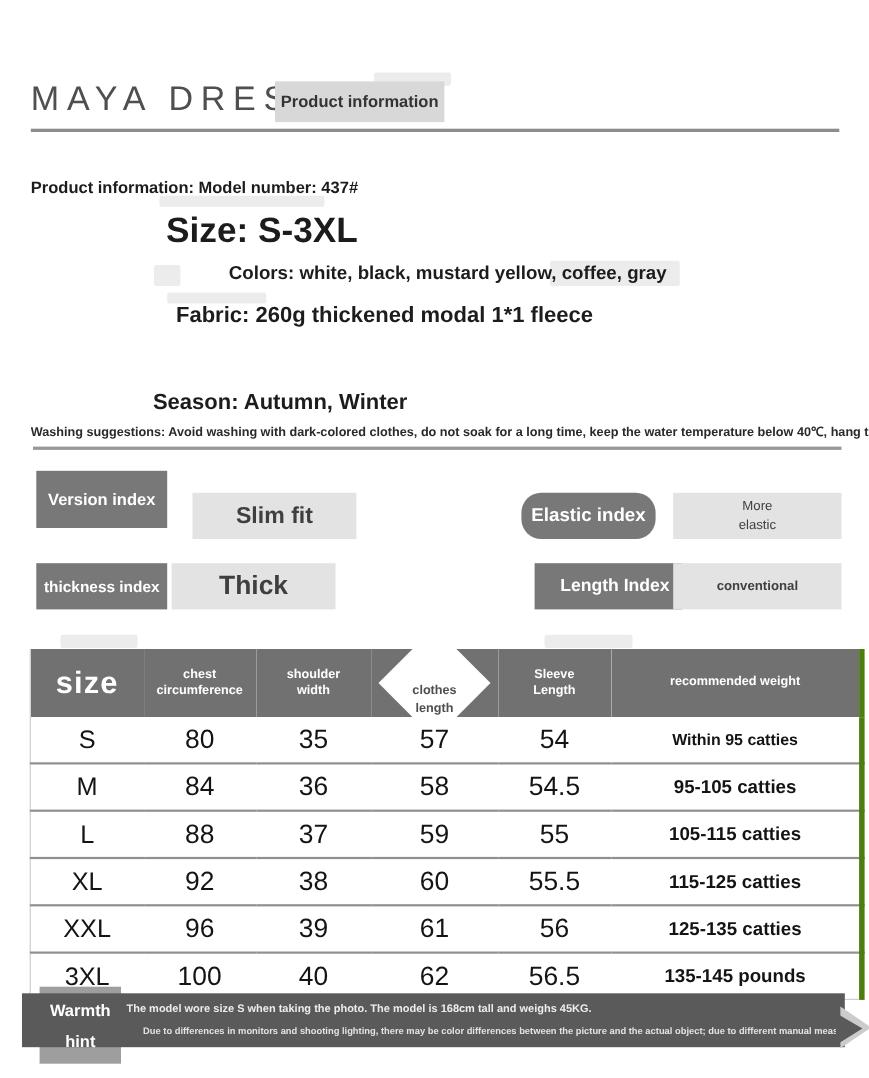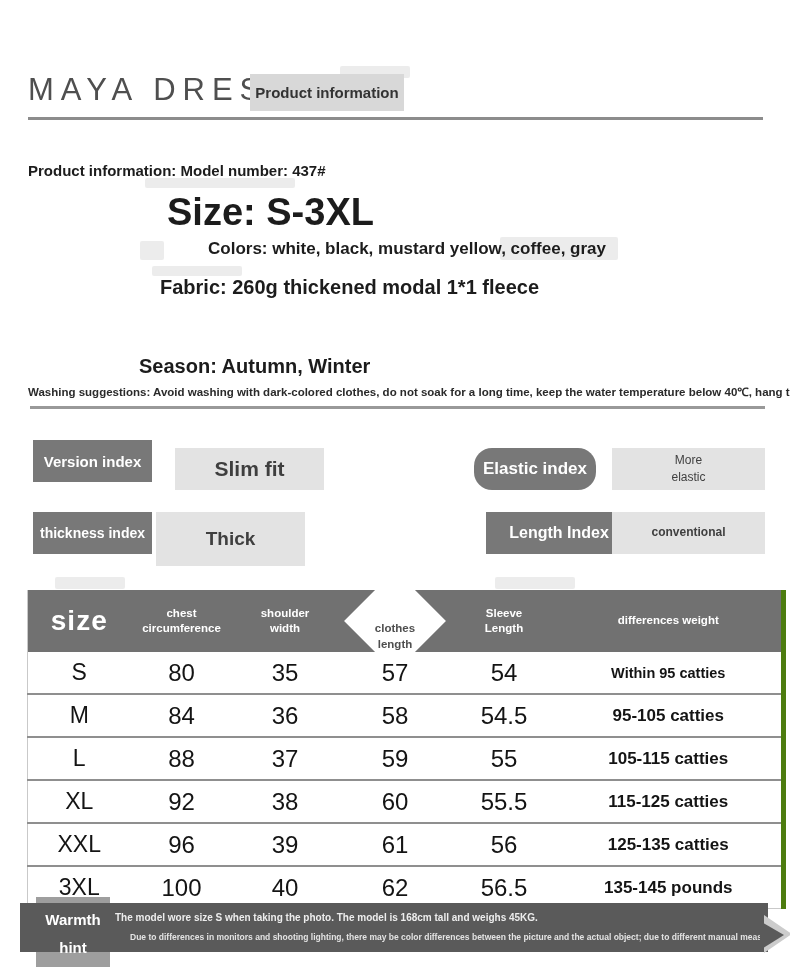--- a/index.html
+++ b/index.html
@@ -11,41 +11,41 @@
 
   
   .brand{left:28px;top:72px;font-size:31px;font-weight:400;color:#4f4f4f;letter-spacing:7px;white-space:nowrap;}
   .tab{left:250px;top:74px;width:154px;height:37px;background:#d8d8d8;
        display:flex;align-items:center;justify-content:center;
        font-size:15px;font-weight:bold;color:#333;}
   .hr1{left:28px;top:117px;width:735px;height:3px;background:#8c8c8c;}
 
   
   .model-line{left:28px;top:162px;font-size:15px;font-weight:bold;}
-  .size-line{left:167px;top:191px;font-size:38px;font-weight:bold;}
+  .size-line{left:151px;top:191px;font-size:32px;font-weight:bold;}
   .colors-line{left:208px;top:239px;font-size:17px;font-weight:bold;}
   .fabric-line{left:160px;top:276px;font-size:20px;font-weight:bold;}
   .season-line{left:139px;top:317px;font-size:20px;font-weight:bold;margin-top:38px;}
 
   .washing{left:28px;top:384px;width:762px;font-size:11.5px;font-weight:bold;color:#2a2a2a;
            white-space:nowrap;overflow:hidden;}
   .hr2{left:30px;top:406px;width:735px;height:3px;background:#999;}
 
   
   .b-label{background:#787878;color:#fff;font-weight:bold;font-size:15px;
            display:flex;align-items:center;justify-content:center;text-align:center;}
   .b-value{background:#e3e3e3;color:#3f3f3f;
            display:flex;align-items:center;justify-content:center;text-align:center;
            white-space:pre-line;line-height:1.45;}
-  .pos-l1{left:33px; top:440px;width:119px;height:42px;}
+  .pos-l1{left:33px; top:428px;width:119px;height:52px;}
   .pos-v1{left:156px;top:448px;width:149px;height:42px;font-size:21px;font-weight:bold;margin-left:19px;}
   .pos-l2{left:474px;top:448px;width:122px;height:42px;font-size:17px;border-radius:18px;}
   .pos-v2{left:612px;top:448px;width:153px;height:42px;font-size:12px;}
   .pos-l3{left:33px; top:512px;width:119px;height:42px;font-size:14px;}
-  .pos-v3{left:156px;top:512px;width:149px;height:54px;font-size:19px;font-weight:bold;}
+  .pos-v3{left:156px;top:512px;width:149px;height:42px;font-size:24px;font-weight:bold;}
   .pos-l4{left:486px;top:512px;width:122px;height:42px;font-size:16px;padding-left:12px;}
   .pos-v4{left:612px;top:512px;width:153px;height:42px;font-size:12px;font-weight:bold;}
 
   
   table.size-table{left:27px;top:590px;width:756px;border-collapse:collapse;table-layout:fixed;
                    position:absolute;border-left:1px solid #c9c9c9;border-right:5px solid #4d7c0f;
                    border-bottom:1px solid #c9c9c9;}
   .size-table th{background:#717171;color:#fff;height:42px;font-size:11.5px;font-weight:bold;
                  text-align:center;vertical-align:middle;white-space:pre-line;line-height:1.35;
                  position:relative;padding:0;}
@@ -125,21 +125,21 @@
 circumference</th>
       <th>shoulder
 width</th>
       <th class="clothes-col">
         <span class="diamond"></span>
         <span class="hdr-txt">clothes
 length</span>
       </th>
       <th>Sleeve
 Length</th>
-      <th>differences weight</th>
+      <th>recommended weight</th>
     </tr>
   </thead>
   <tbody>
     <tr>
       <td class="size-cell">S</td>
       <td>80</td>
       <td>35</td>
       <td>57</td>
       <td>54</td>
       <td class="weight-cell">Within 95 catties</td>

